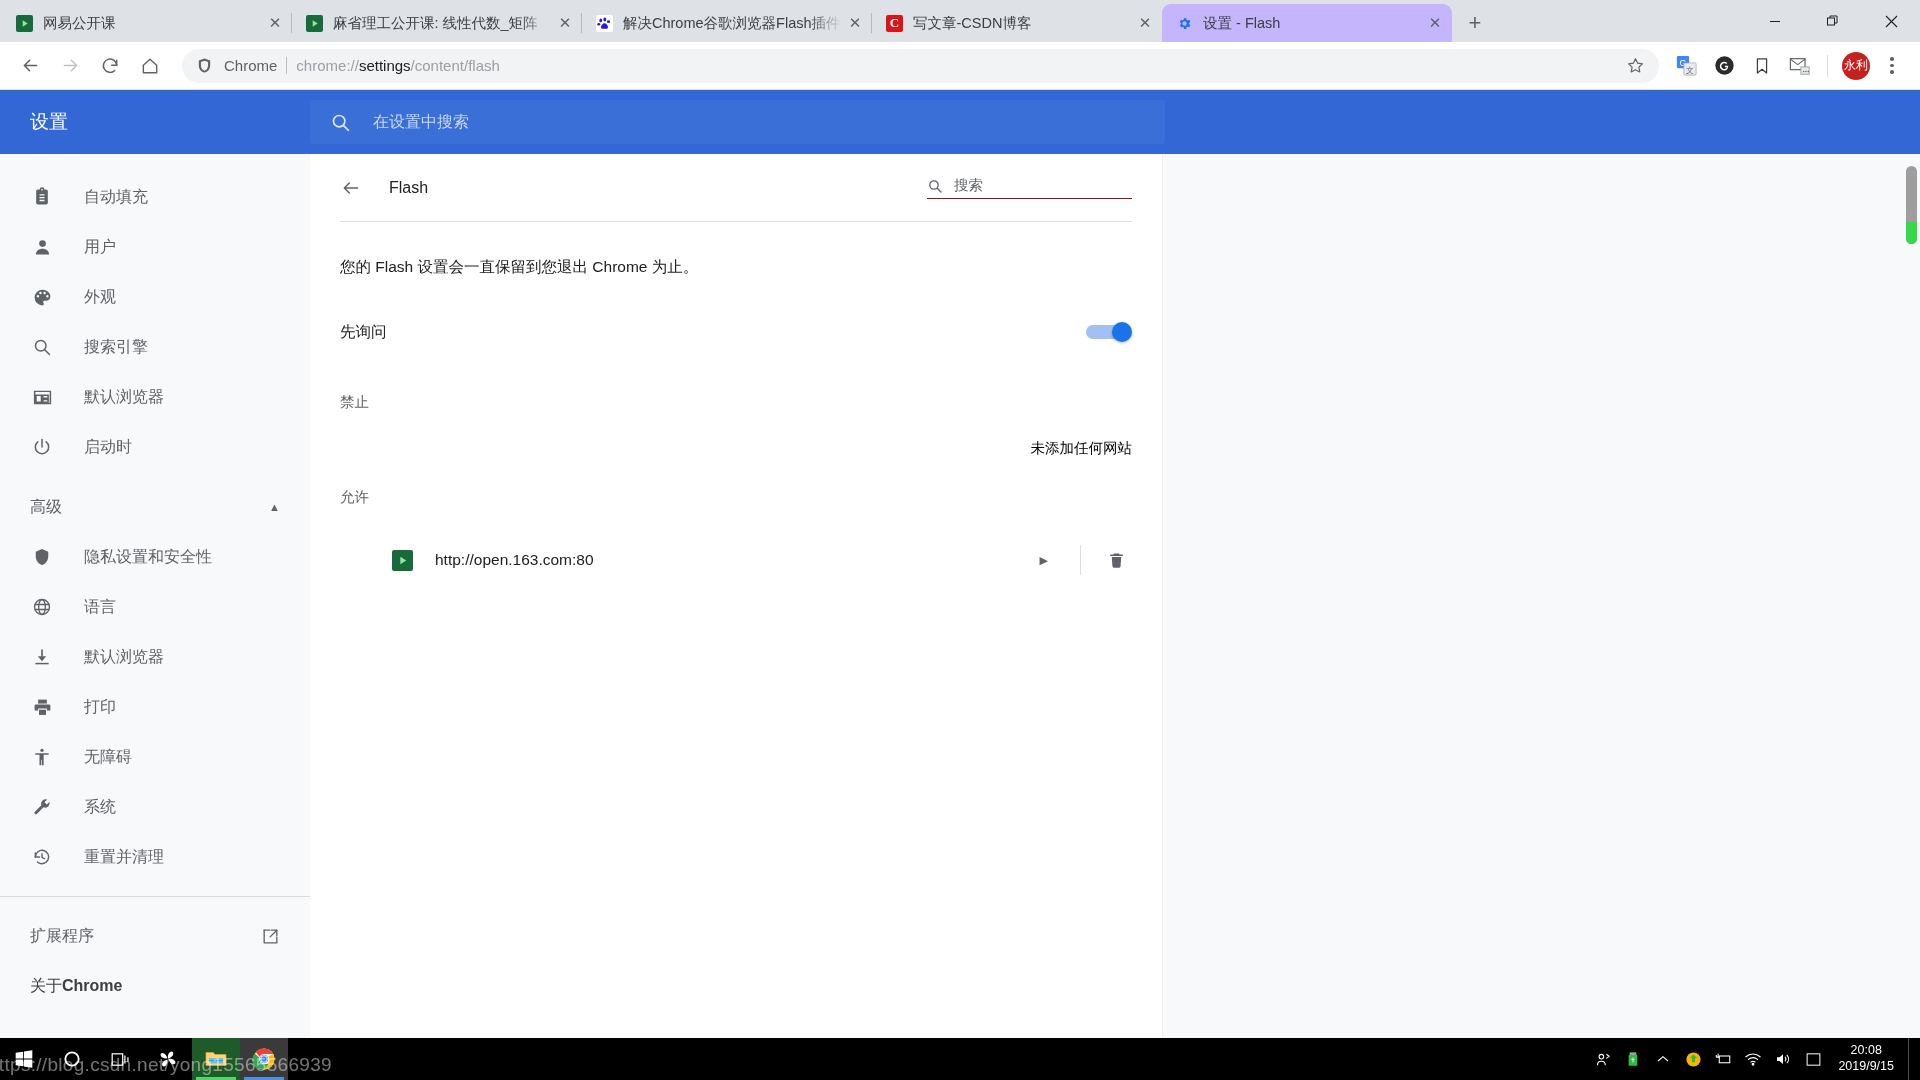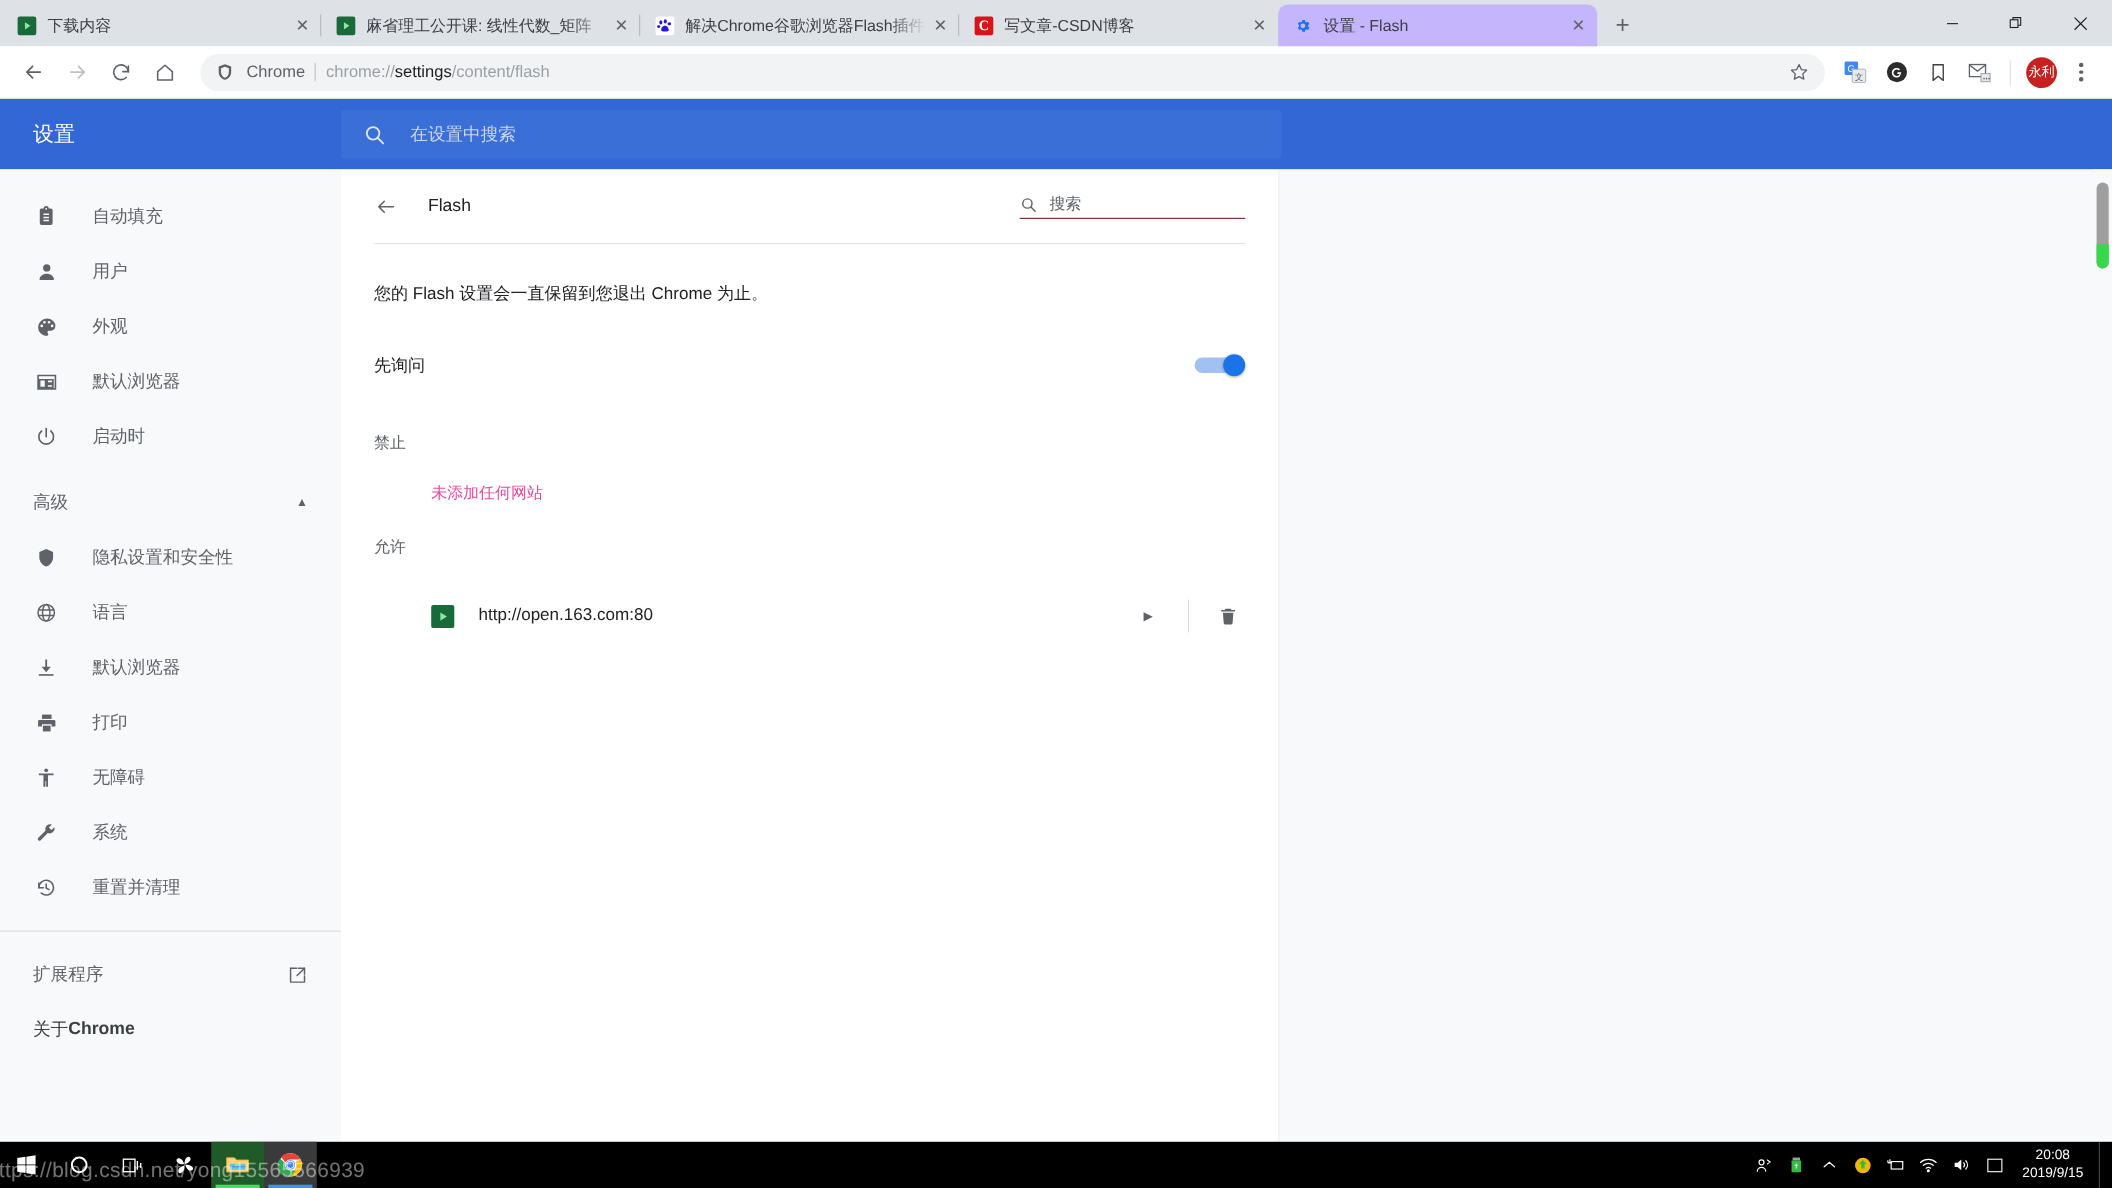--- a/index.html
+++ b/index.html
@@ -263,22 +263,23 @@
     position:absolute; right:0; top:0;
     width: 20px; height: 20px; border-radius: 50%;
     background: #1a73e8;
     box-shadow: 0 1px 3px rgba(0,0,0,.3);
   }
   .section-label {
     font-size: 14.5px; color: #5f6368;
     padding: 30px 0 0 0;
   }
   .empty-note {
-    font-size: 14.5px; color: #ec4899;
+    font-size: 14.5px; color: #000000;
     padding: 27px 0 0 52px;
+    text-align: right;
   }
   .site-row {
     display: flex; align-items: center;
     height: 62px;
     margin-top: 22px;
     padding-left: 52px;
   }
   .site-fav {
     width: 21px; height: 21px;
     background: #186a3b;
@@ -365,21 +366,21 @@
 <body>
 
 <div class="tabstrip">
 
   <div class="tab">
     <span class="tab-favicon fav-163">
       <svg viewBox="0 0 24 24" fill="currentColor">
           <path d="M8 5v14l11-7z"></path>
         </svg>
     </span>
-    <span class="tab-title">下载内容</span>
+    <span class="tab-title">网易公开课</span>
     <span class="tab-close">✕</span>
     <span class="sep"></span>
   </div>
 
   <div class="tab">
     <span class="tab-favicon fav-163">
       <svg viewBox="0 0 24 24" fill="currentColor">
           <path d="M8 5v14l11-7z"></path>
         </svg>
     </span>
@@ -562,20 +563,29 @@
 
       <div class="nav-item">
         <span class="ni-icon">
           <svg width="21" height="21" viewBox="0 0 24 24" fill="currentColor">
             <path d="M12 3a9 9 0 000 18c.9 0 1.6-.7 1.6-1.6 0-.4-.2-.8-.5-1.1-.2-.3-.4-.6-.4-1 0-.9.7-1.6 1.6-1.6h1.9A5.3 5.3 0 0021 10.5C21 6.4 16.9 3 12 3zM6.8 12a1.4 1.4 0 110-2.8 1.4 1.4 0 010 2.8zm2.8-3.8a1.4 1.4 0 110-2.8 1.4 1.4 0 010 2.8zm4.8 0a1.4 1.4 0 110-2.8 1.4 1.4 0 010 2.8zm3.2 3.8a1.4 1.4 0 110-2.8 1.4 1.4 0 010 2.8z"></path>
             </svg>
         </span>
         <span>外观</span>
       </div>
 
+      <div class="nav-item">
+        <span class="ni-icon">
+          <svg width="20" height="20" viewBox="0 0 24 24" fill="none" stroke="currentColor" stroke-width="1.8" stroke-linecap="round">
+            <circle cx="10.5" cy="10.5" r="6.3"></circle>
+              <path d="M15.3 15.3L21 21"></path>
+            </svg>
+        </span>
+        <span>搜索引擎</span>
+      </div>
 
       <div class="nav-item">
         <span class="ni-icon">
           <svg width="21" height="21" viewBox="0 0 24 24" fill="currentColor">
             <path d="M3 5h18v14H3zm1.6 4.4v8h6.2v-8zm7.8 0v3.4h6v-3.4zm0 4.8v3.2h6v-3.2z" fill="none" stroke="currentColor" stroke-width="1.7"></path>
             </svg>
         </span>
         <span>默认浏览器</span>
       </div>
 

